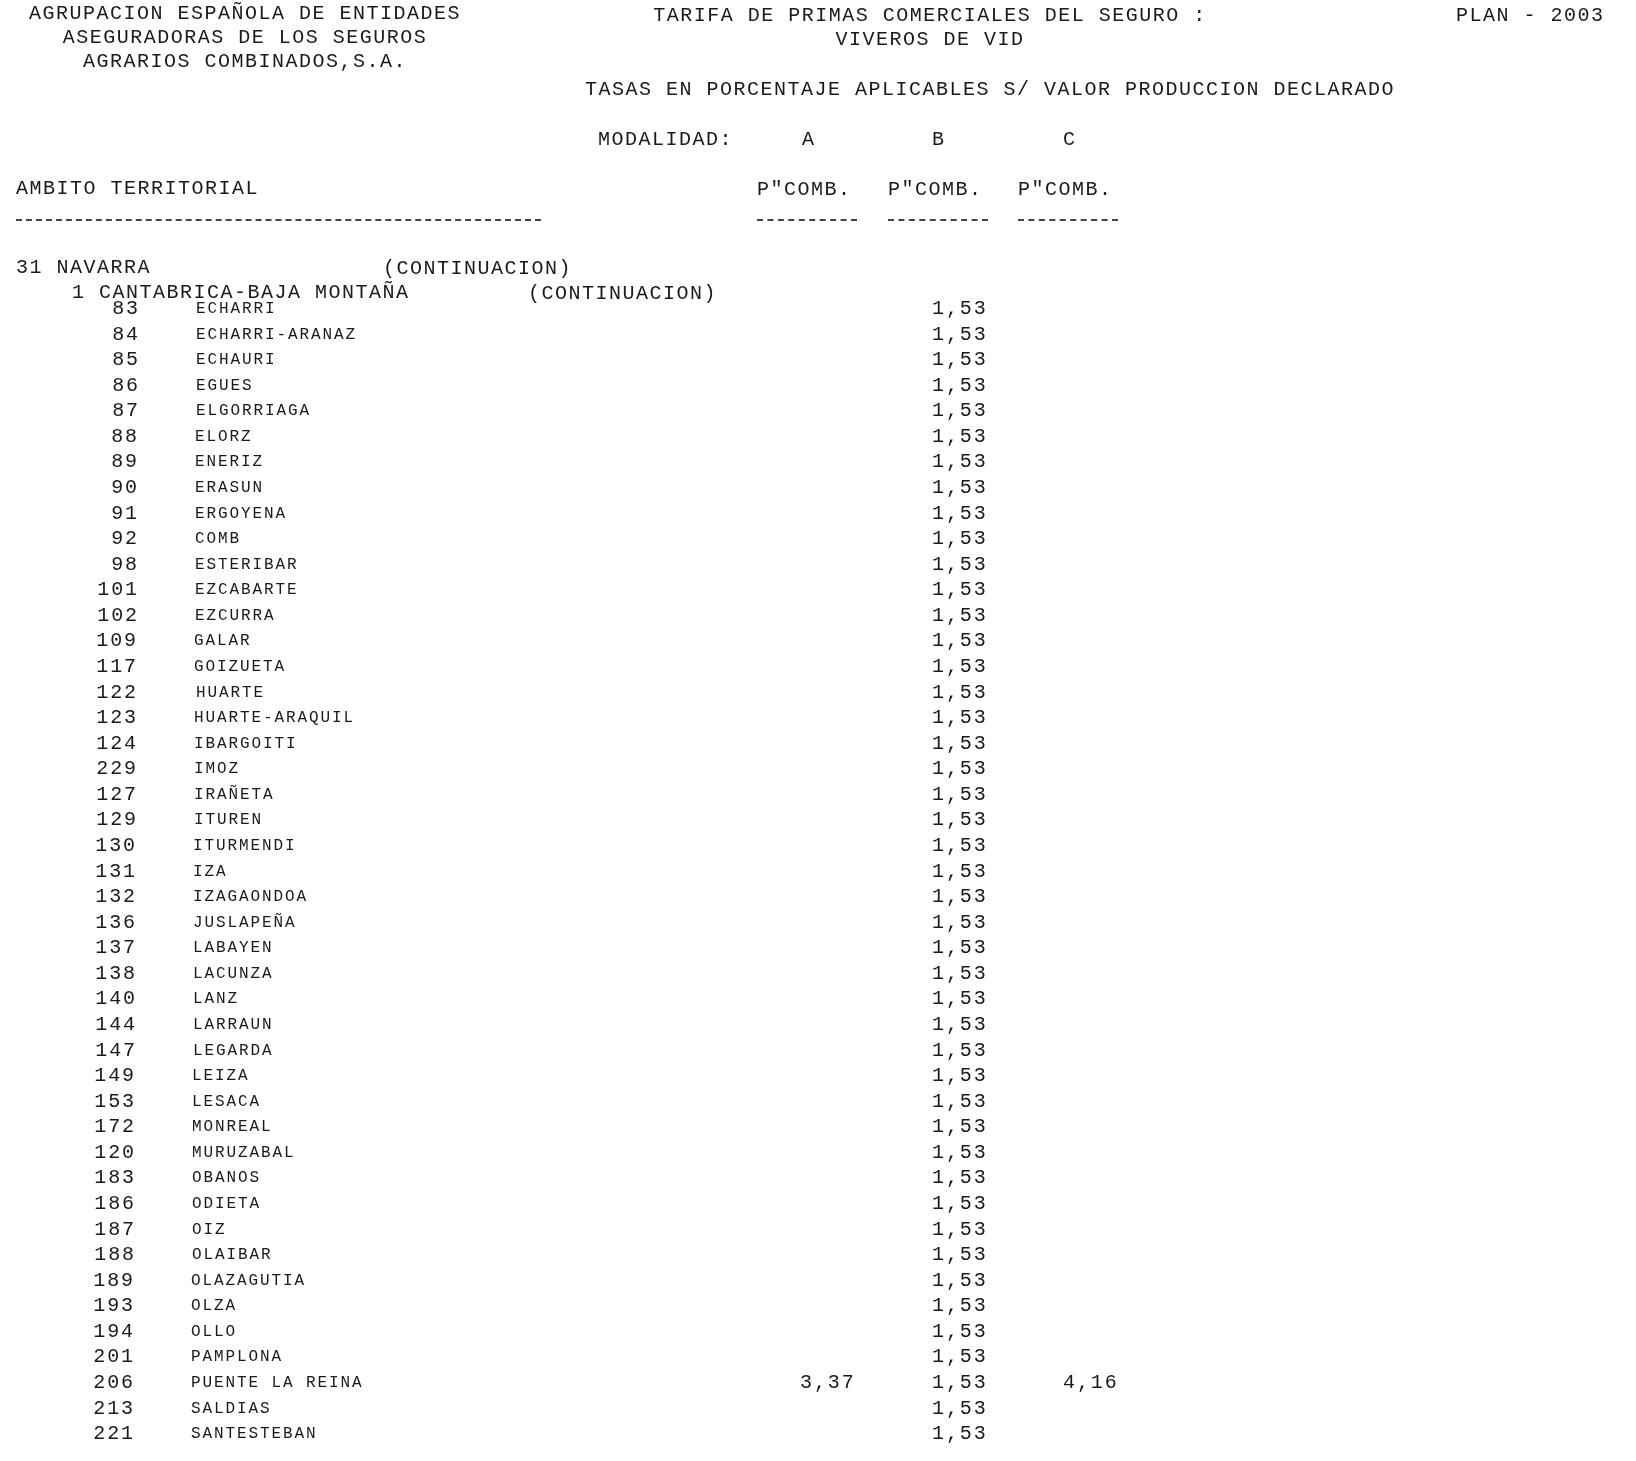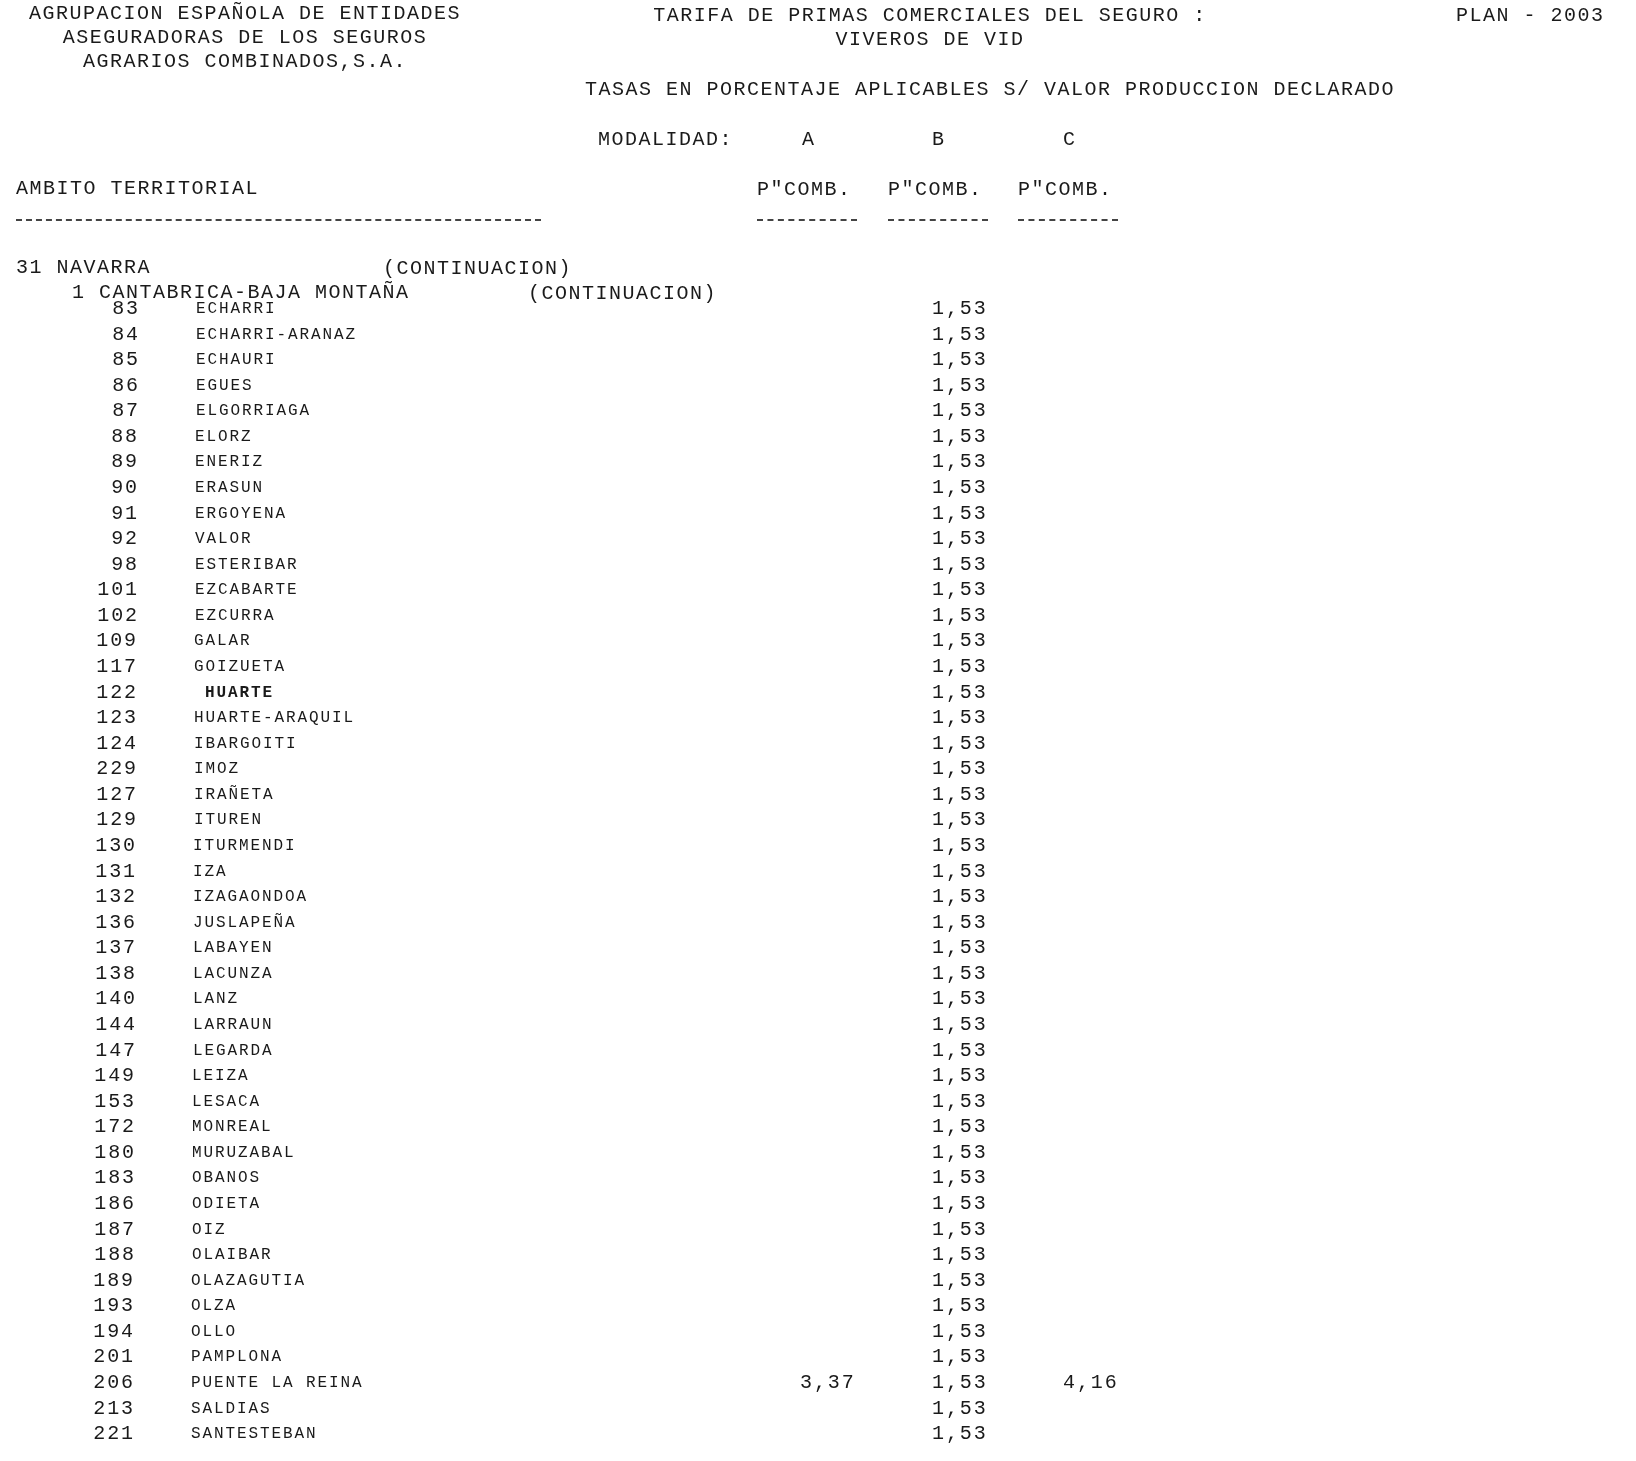--- a/index.html
+++ b/index.html
@@ -154,21 +154,21 @@
     </div>
     <div class="row" style="top: 501.56px;">
       <span class="code" style="left: 79px;">91</span>
       <span class="name" style="left: 195px;">ERGOYENA</span>
       <span class="val" style="left: 800px;"></span>
       <span class="val" style="left: 932px;">1,53</span>
       <span class="val" style="left: 1063px;"></span>
     </div>
     <div class="row" style="top: 527.13px;">
       <span class="code" style="left: 79px;">92</span>
-      <span class="name" style="left: 195px;">VALOR</span>
+      <span class="name" style="left: 195px;">COMB</span>
       <span class="val" style="left: 800px;"></span>
       <span class="val" style="left: 932px;">1,53</span>
       <span class="val" style="left: 1063px;"></span>
     </div>
     <div class="row" style="top: 552.7px;">
       <span class="code" style="left: 79px;">98</span>
       <span class="name" style="left: 195px;">ESTERIBAR</span>
       <span class="val" style="left: 800px;"></span>
       <span class="val" style="left: 932px;">1,53</span>
       <span class="val" style="left: 1063px;"></span>
@@ -196,21 +196,21 @@
     </div>
     <div class="row" style="top: 654.98px;">
       <span class="code" style="left: 78px;">117</span>
       <span class="name" style="left: 194px;">GOIZUETA</span>
       <span class="val" style="left: 800px;"></span>
       <span class="val" style="left: 932px;">1,53</span>
       <span class="val" style="left: 1063px;"></span>
     </div>
     <div class="row" style="top: 680.55px;">
       <span class="code" style="left: 78px;">122</span>
-      <span class="name" style="left: 205px; font-weight: bold;">HUARTE</span>
+      <span class="name" style="left: 196px;">HUARTE</span>
       <span class="val" style="left: 800px;"></span>
       <span class="val" style="left: 932px;">1,53</span>
       <span class="val" style="left: 1063px;"></span>
     </div>
     <div class="row" style="top: 706.12px;">
       <span class="code" style="left: 78px;">123</span>
       <span class="name" style="left: 194px;">HUARTE-ARAQUIL</span>
       <span class="val" style="left: 800px;"></span>
       <span class="val" style="left: 932px;">1,53</span>
       <span class="val" style="left: 1063px;"></span>
@@ -321,21 +321,21 @@
       <span class="val" style="left: 1063px;"></span>
     </div>
     <div class="row" style="top: 1115.24px;">
       <span class="code" style="left: 76px;">172</span>
       <span class="name" style="left: 192px;">MONREAL</span>
       <span class="val" style="left: 800px;"></span>
       <span class="val" style="left: 932px;">1,53</span>
       <span class="val" style="left: 1063px;"></span>
     </div>
     <div class="row" style="top: 1140.81px;">
-      <span class="code" style="left: 76px;">180</span>
+      <span class="code" style="left: 76px;">120</span>
       <span class="name" style="left: 192px;">MURUZABAL</span>
       <span class="val" style="left: 800px;"></span>
       <span class="val" style="left: 932px;">1,53</span>
       <span class="val" style="left: 1063px;"></span>
     </div>
     <div class="row" style="top: 1166.38px;">
       <span class="code" style="left: 76px;">183</span>
       <span class="name" style="left: 192px;">OBANOS</span>
       <span class="val" style="left: 800px;"></span>
       <span class="val" style="left: 932px;">1,53</span>

